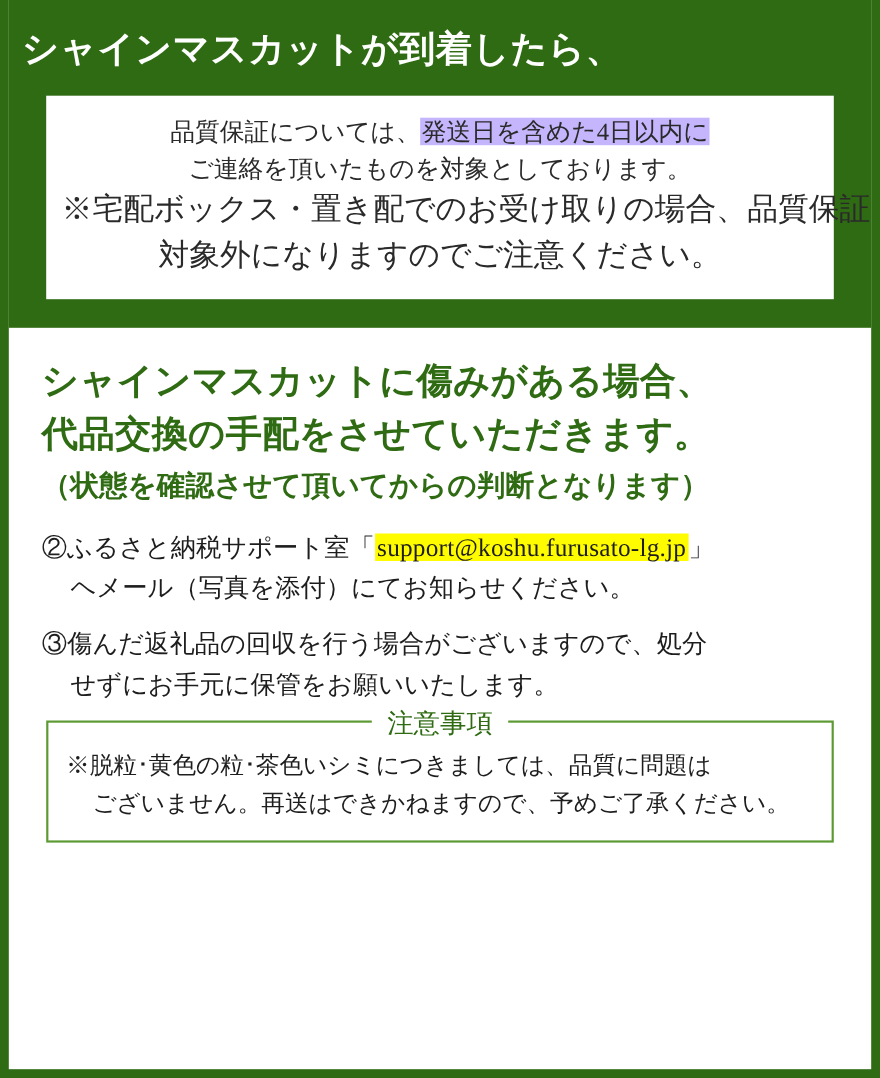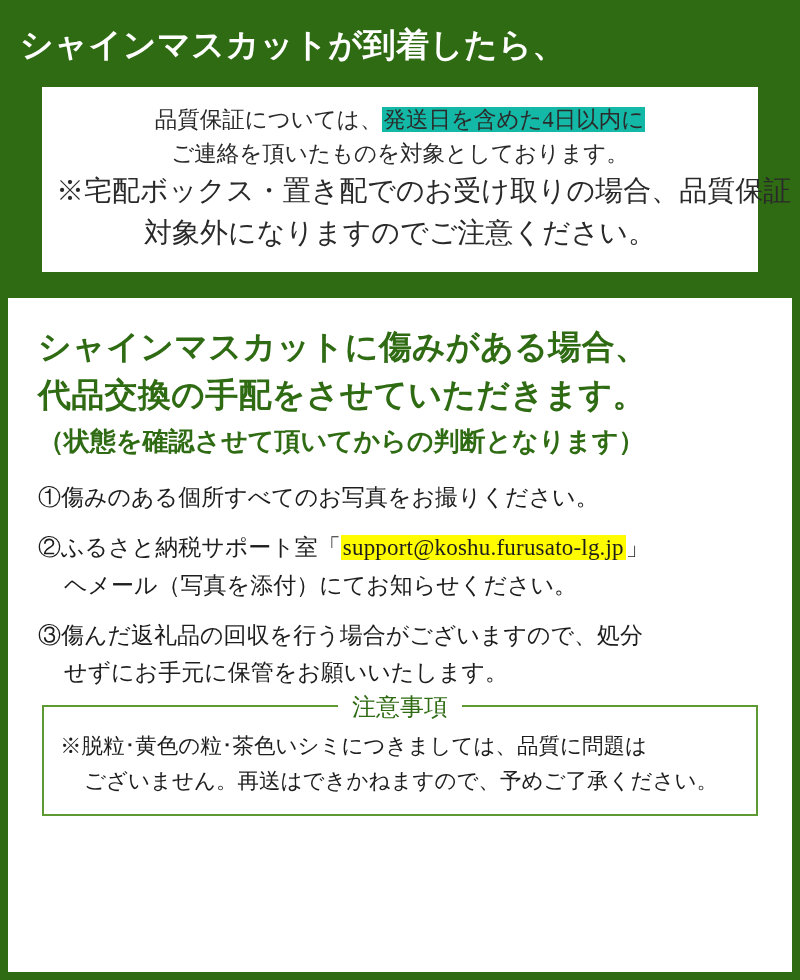--- a/index.html
+++ b/index.html
@@ -53,21 +53,21 @@
     color: #2a2a2a;
     font-size: 22.5px;
     line-height: 1.5;
     white-space: nowrap;
   }
   .notice-line.small {
     font-size: 28px;
     line-height: 1.5;
   }
   .hl {
-    background: #14b8a6;
+    background: #c4b5fd;
     padding: 0 1px;
   }
 
   
   .body-wrap {
     padding: 26px 30px 0 30px;
   }
   .sec-title {
     color: #2f6b13;
     font-weight: bold;
@@ -157,23 +157,20 @@
 
   <div class="body-wrap">
     <div class="sec-title">
       <span class="ln">シャインマスカットに傷みがある場合、</span>
       <span class="ln">代品交換の手配をさせていただきます。</span>
     </div>
     <div class="sec-sub">（状態を確認させて頂いてからの判断となります）</div>
 
     <div class="steps">
 
-      <div class="step">
-        <span>①傷みのある個所すべてのお写真をお撮りください。</span>
-      </div>
 
       <div class="step">
         <span>②ふるさと納税サポート室「</span><span class="mail">support@koshu.furusato-lg.jp</span><span>」</span>
         <span class="l2">ヘメール（写真を添付）にてお知らせください。</span>
       </div>
 
       <div class="step">
         <span>③傷んだ返礼品の回収を行う場合がございますので、処分</span>
         <span class="l2">せずにお手元に保管をお願いいたします。</span>
       </div>

